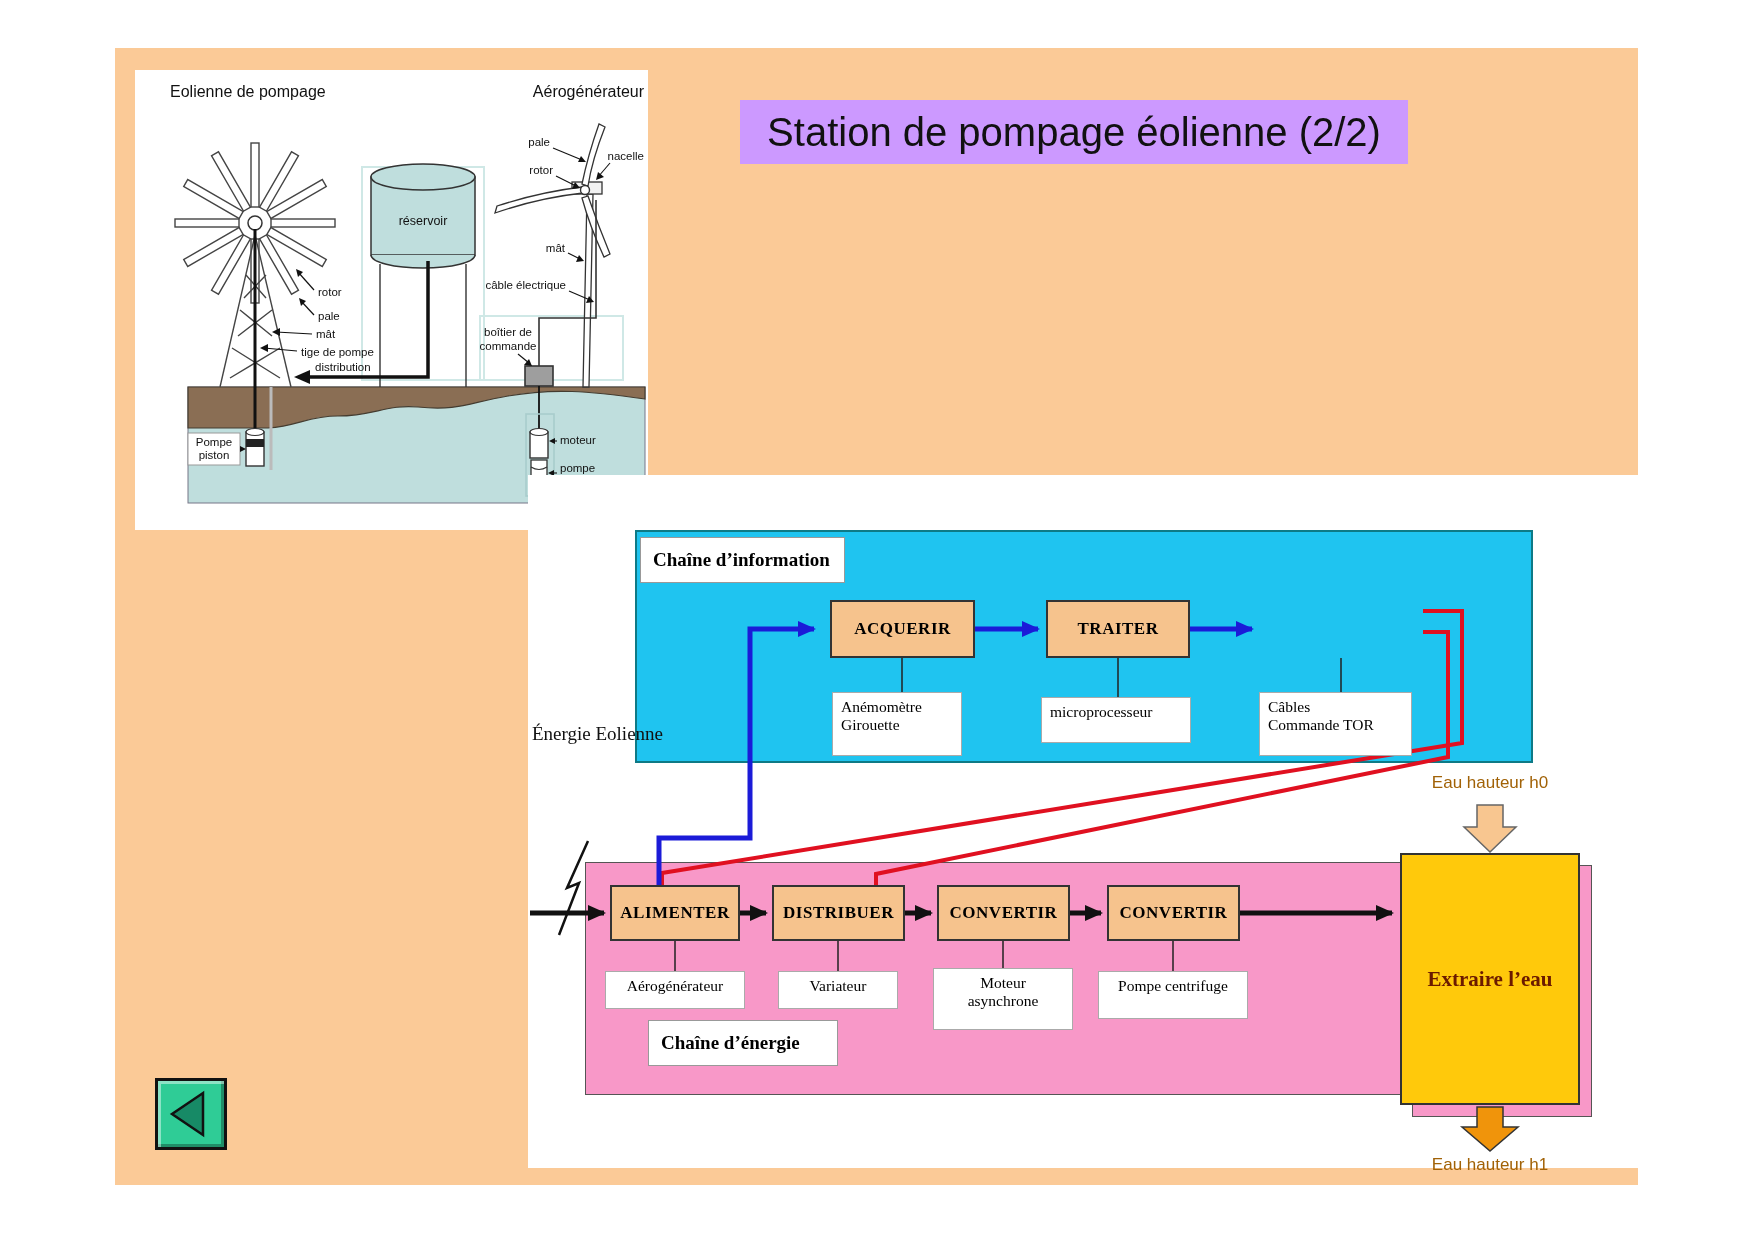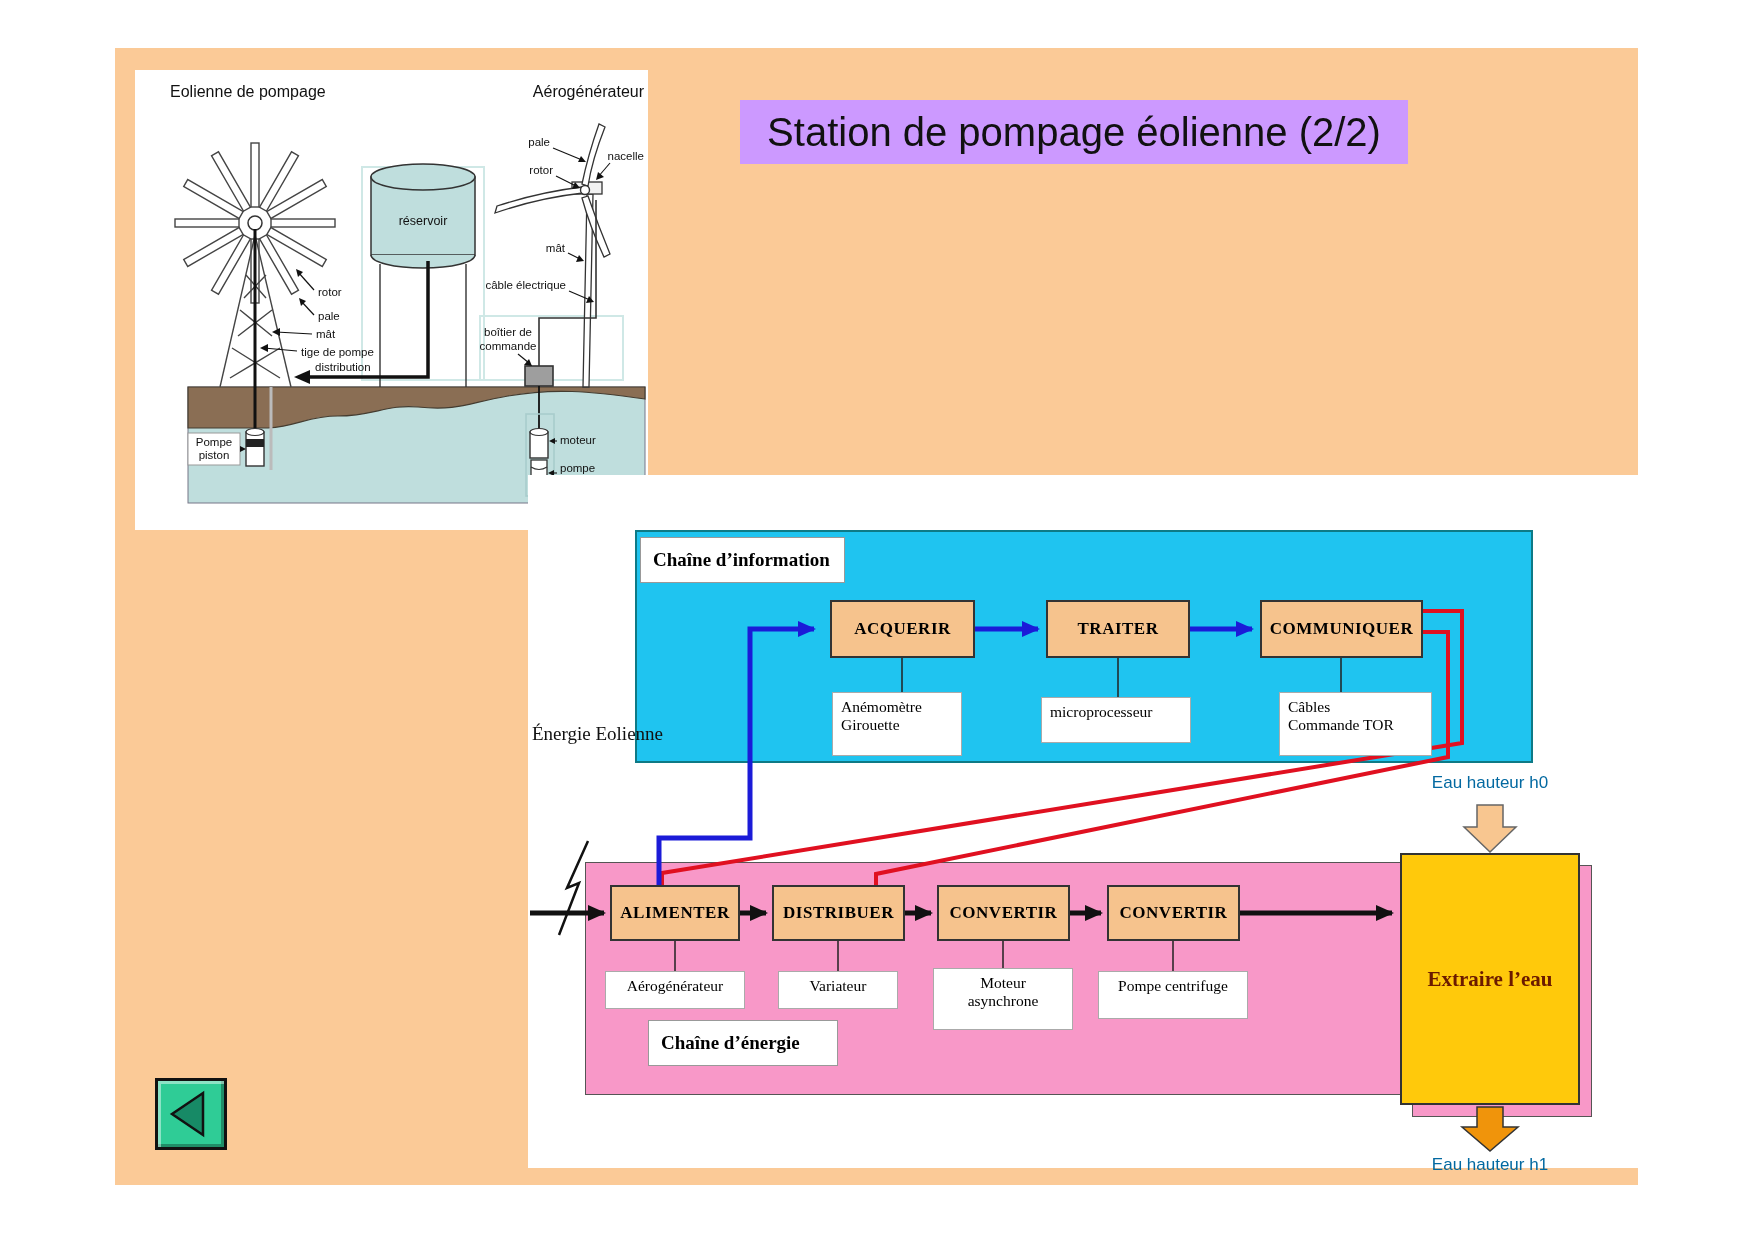--- a/index.html
+++ b/index.html
@@ -14,21 +14,21 @@
   .pink-panel{left:57px;top:387px;width:817px;height:233px;background:#f898c8;border:1px solid #555;box-sizing:border-box;}
   .lines-svg{left:0;top:0;width:1110px;height:693px;z-index:3;}
   .chain-title{background:#fff;border:1px solid #999;box-sizing:border-box;font-family:"Liberation Serif",serif;font-weight:bold;font-size:19px;display:flex;align-items:center;padding-left:12px;z-index:2;}
   .pbox{background:#f6c38d;border:2px solid #333;box-sizing:border-box;font-family:"Liberation Serif",serif;font-weight:bold;font-size:17px;letter-spacing:.5px;display:flex;align-items:center;justify-content:center;z-index:4;}
   .cbox{background:#fff;border:1px solid #aaa;box-sizing:border-box;font-family:"Liberation Serif",serif;font-size:15.5px;z-index:4;padding:5px 4px 0 8px;}
   .pre{white-space:pre-line;}
   .center{text-align:center;padding-left:4px;}
   .yellow-shadow{left:884px;top:390px;width:180px;height:252px;background:#f898c8;border:1.5px solid #555;box-sizing:border-box;z-index:2;}
   .yellow-box{left:872px;top:378px;width:180px;height:252px;background:#ffc90b;border:2px solid #333;box-sizing:border-box;display:flex;align-items:center;justify-content:center;z-index:4;}
   .yellow-box span{font-family:"Liberation Serif",serif;font-weight:bold;font-size:21px;color:#6b1a00;}
-  .water-label{width:190px;text-align:center;font-size:17px;color:#0369a1;z-index:4;}
+  .water-label{width:190px;text-align:center;font-size:17px;color:#a16207;z-index:4;}
   .energie-label{left:4px;top:248px;width:180px;font-family:"Liberation Serif",serif;font-size:19px;color:#111;z-index:4;}
   .back-button{left:155px;top:1078px;width:72px;height:72px;background:#2fcc96;border:3px solid #111;box-sizing:border-box;box-shadow:inset 3px 3px 0 rgba(255,255,255,.45), inset -3px -3px 0 rgba(0,0,0,.3);cursor:pointer;display:flex;align-items:center;justify-content:center;}
   svg text{font-family:"Liberation Sans",sans-serif;fill:#111;}
   .figcap{font-size:16px;}
   .figlab{font-size:11.5px;}
 </style>
 </head>
 <body>
 
 <div class="abs orange-bg"></div>
@@ -219,26 +219,25 @@
     <polygon points="949,330 975,330 975,352 988,352 962,377 936,352 949,352" fill="#f8c690" stroke="#666" stroke-width="1.5"></polygon>
 
     <polygon points="949,632 975,632 975,652 990,652 962,676 934,652 949,652" fill="#f0940b" stroke="#333" stroke-width="1.5"></polygon>
   </svg>
 
   <div class="abs chain-title" style="left:120px;top:545px;width:190px;height:46px;">Chaîne d’énergie</div>
   <div class="abs chain-title" style="left:112px;top:62px;width:205px;height:46px;">Chaîne d’information</div>
 
   <div class="abs pbox" style="left:302px;top:125px;width:145px;height:58px;">ACQUERIR</div>
   <div class="abs pbox" style="left:518px;top:125px;width:144px;height:58px;">TRAITER</div>
-  <div class="abs pbox" style="left:732px;top:125px;width:163px;height:58px;">COMMUNIQUER</div>
 
   <div class="abs cbox pre" style="left:304px;top:217px;width:130px;height:64px;">Anémomètre
 Girouette</div>
   <div class="abs cbox" style="left:513px;top:222px;width:150px;height:46px;">microprocesseur</div>
-  <div class="abs cbox pre" style="left:731px;top:217px;width:153px;height:64px;margin-left:20px;">Câbles
+  <div class="abs cbox pre" style="left:731px;top:217px;width:153px;height:64px;">Câbles
 Commande TOR</div>
 
   <div class="abs pbox" style="left:82px;top:410px;width:130px;height:56px;">ALIMENTER</div>
   <div class="abs pbox" style="left:244px;top:410px;width:133px;height:56px;">DISTRIBUER</div>
   <div class="abs pbox" style="left:409px;top:410px;width:133px;height:56px;">CONVERTIR</div>
   <div class="abs pbox" style="left:579px;top:410px;width:133px;height:56px;">CONVERTIR</div>
 
   <div class="abs cbox center" style="left:77px;top:496px;width:140px;height:38px;">Aérogénérateur</div>
   <div class="abs cbox center" style="left:250px;top:496px;width:120px;height:38px;">Variateur</div>
   <div class="abs cbox center pre" style="left:405px;top:493px;width:140px;height:62px;">Moteur

